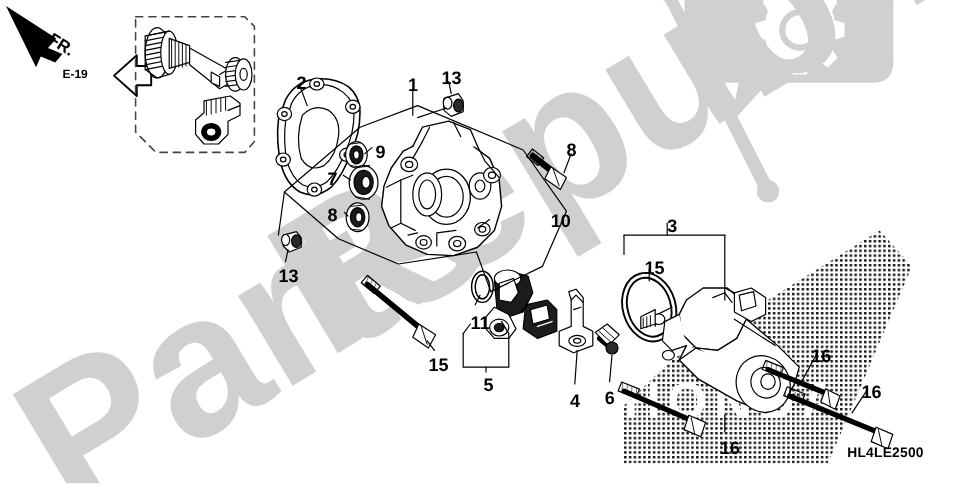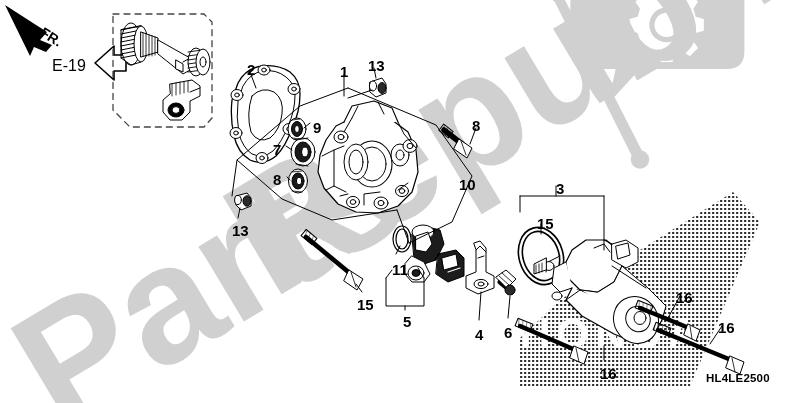--- a/index.html
+++ b/index.html
@@ -26,22 +26,22 @@
     font-family:"Liberation Sans", sans-serif;
     font-weight:700;
     font-size:11.5px;
     letter-spacing:.2px;
     color:#000;
     white-space:nowrap;
   }
   .e19{
     position:absolute;
     font-family:"Liberation Sans", sans-serif;
-    font-weight:400;
-    font-size:16px;
+    font-weight:700;
+    font-size:10px;
     color:#000;
     white-space:nowrap;
   }
   .frtxt{
     position:absolute;
     font-family:"Liberation Sans", sans-serif;
     font-weight:700;
     font-size:14px;
     color:#000;
     white-space:nowrap;

